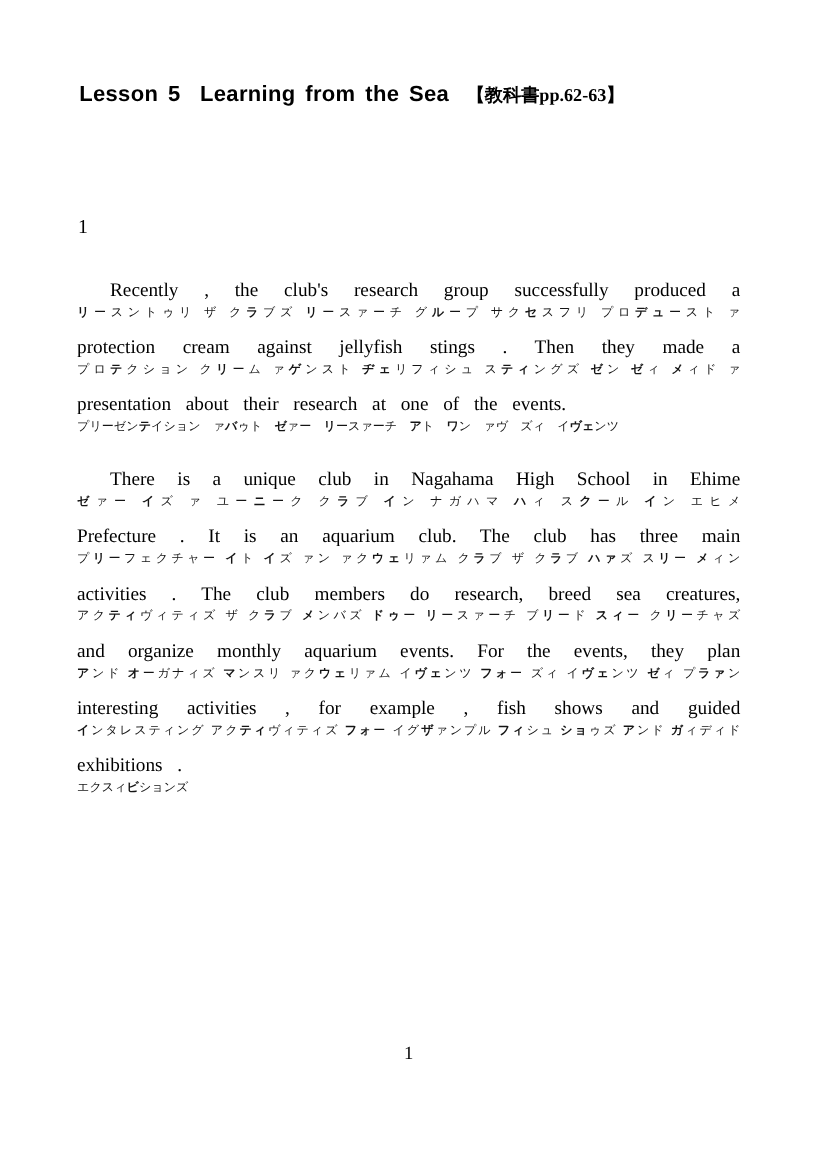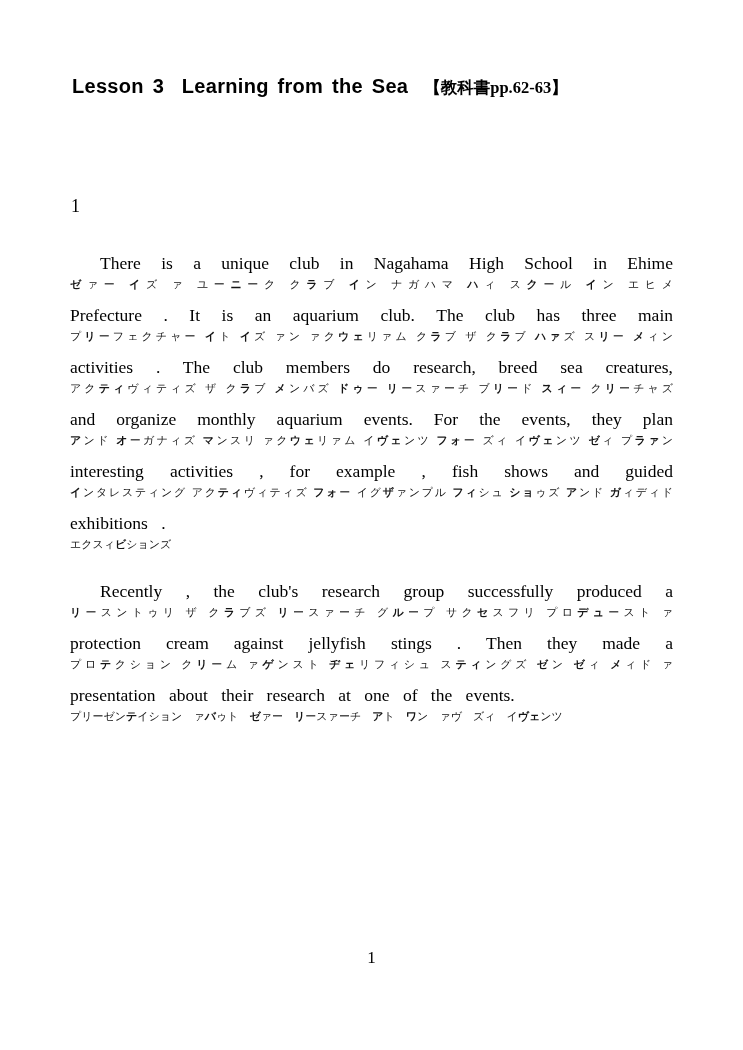--- a/index.html
+++ b/index.html
@@ -75,26 +75,37 @@
     text-align: center;
     font-size: 17px;
   }
 </style>
 </head>
 <body>
 
 <div class="page">
 
   <div class="lesson-header">
-    <span class="lesson-title" style="white-space:pre">Lesson 3  Learning from the Sea</span><span class="textbook-ref">【教科書pp.62-63】</span>
+    <span class="lesson-title" style="white-space:pre">Lesson 5  Learning from the Sea</span><span class="textbook-ref">【教科書pp.62-63】</span>
   </div>
 
   <div class="section-number">1</div>
 
   <div class="passage">
+
+    <div class="para">
+      <div class="en-line first">Recently , the club's research group successfully produced a</div>
+      <div class="kana-line"><b>リ</b>ースントゥリ ザ ク<b>ラ</b>ブズ <b>リ</b>ースァーチ グ<b>ル</b>ープ サク<b>セ</b>スフリ プロ<b>デュ</b>ースト ァ</div>
+
+      <div class="en-line">protection cream against jellyfish stings . Then they made a</div>
+      <div class="kana-line">プロ<b>テ</b>クション ク<b>リ</b>ーム ァ<b>ゲ</b>ンスト <b>ヂェ</b>リフィシュ ス<b>ティ</b>ングズ <b>ゼ</b>ン <b>ゼ</b>ィ <b>メ</b>ィド ァ</div>
+
+      <div class="en-line lastline">presentation about their research at one of the events.</div>
+      <div class="kana-line lastline">プリーゼン<b>テ</b>イション ァ<b>バ</b>ゥト <b>ゼ</b>ァー <b>リ</b>ースァーチ <b>ア</b>ト <b>ワ</b>ン ァヴ ズィ イ<b>ヴェ</b>ンツ</div>
+    </div>
 
     <div class="para">
       <div class="en-line first">There is a unique club in Nagahama High School in Ehime</div>
       <div class="kana-line"><b>ゼ</b>ァー <b>イ</b>ズ ァ ユー<b>ニ</b>ーク ク<b>ラ</b>ブ <b>イ</b>ン ナガハマ <b>ハ</b>ィ ス<b>ク</b>ール <b>イ</b>ン エヒメ</div>
 
       <div class="en-line">Prefecture . It is an aquarium club. The club has three main</div>
       <div class="kana-line">プ<b>リ</b>ーフェクチャー <b>イ</b>ト <b>イ</b>ズ ァン ァク<b>ウェ</b>リァム ク<b>ラ</b>ブ ザ ク<b>ラ</b>ブ <b>ハァ</b>ズ ス<b>リ</b>ー <b>メ</b>ィン</div>
 
       <div class="en-line">activities . The club members do research, breed sea creatures,</div>
       <div class="kana-line">アク<b>ティ</b>ヴィティズ ザ ク<b>ラ</b>ブ <b>メ</b>ンバズ <b>ドゥ</b>ー <b>リ</b>ースァーチ ブ<b>リ</b>ード <b>スィ</b>ー ク<b>リ</b>ーチャズ</div>
@@ -102,28 +113,17 @@
       <div class="en-line">and organize monthly aquarium events. For the events, they plan</div>
       <div class="kana-line"><b>ア</b>ンド <b>オ</b>ーガナィズ <b>マ</b>ンスリ ァク<b>ウェ</b>リァム イ<b>ヴェ</b>ンツ <b>フォ</b>ー ズィ イ<b>ヴェ</b>ンツ <b>ゼ</b>ィ プ<b>ラァ</b>ン</div>
 
       <div class="en-line">interesting activities , for example , fish shows and guided</div>
       <div class="kana-line"><b>イ</b>ンタレスティング アク<b>ティ</b>ヴィティズ <b>フォ</b>ー イグ<b>ザ</b>ァンプル <b>フィ</b>シュ <b>ショ</b>ゥズ <b>ア</b>ンド <b>ガ</b>ィディド</div>
 
       <div class="en-line lastline">exhibitions .</div>
       <div class="kana-line lastline">エクスィ<b>ビ</b>ションズ</div>
     </div>
 
-    <div class="para">
-      <div class="en-line first">Recently , the club's research group successfully produced a</div>
-      <div class="kana-line"><b>リ</b>ースントゥリ ザ ク<b>ラ</b>ブズ <b>リ</b>ースァーチ グ<b>ル</b>ープ サク<b>セ</b>スフリ プロ<b>デュ</b>ースト ァ</div>
-
-      <div class="en-line">protection cream against jellyfish stings . Then they made a</div>
-      <div class="kana-line">プロ<b>テ</b>クション ク<b>リ</b>ーム ァ<b>ゲ</b>ンスト <b>ヂェ</b>リフィシュ ス<b>ティ</b>ングズ <b>ゼ</b>ン <b>ゼ</b>ィ <b>メ</b>ィド ァ</div>
-
-      <div class="en-line lastline">presentation about their research at one of the events.</div>
-      <div class="kana-line lastline">プリーゼン<b>テ</b>イション ァ<b>バ</b>ゥト <b>ゼ</b>ァー <b>リ</b>ースァーチ <b>ア</b>ト <b>ワ</b>ン ァヴ ズィ イ<b>ヴェ</b>ンツ</div>
-    </div>
-
   </div>
 
   <div class="page-number">1</div>
 
 </div>
 
 </body></html>

